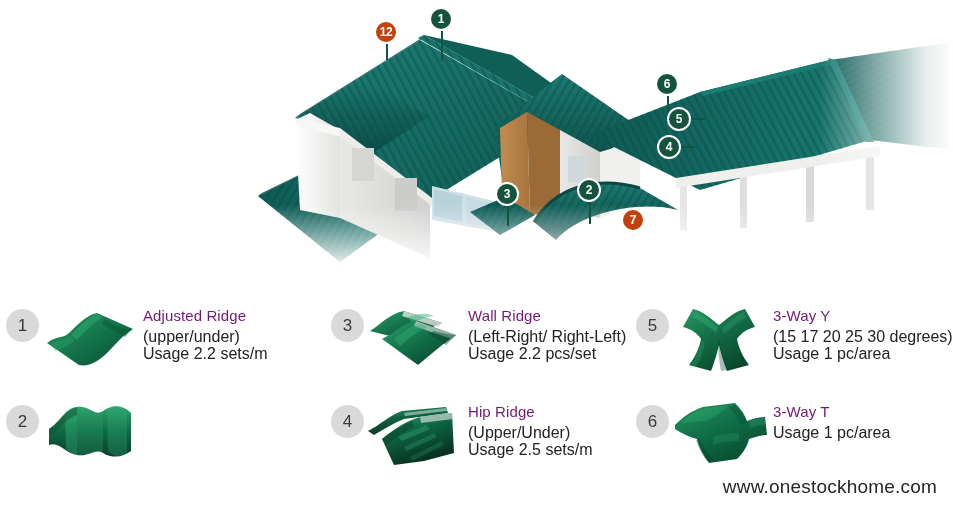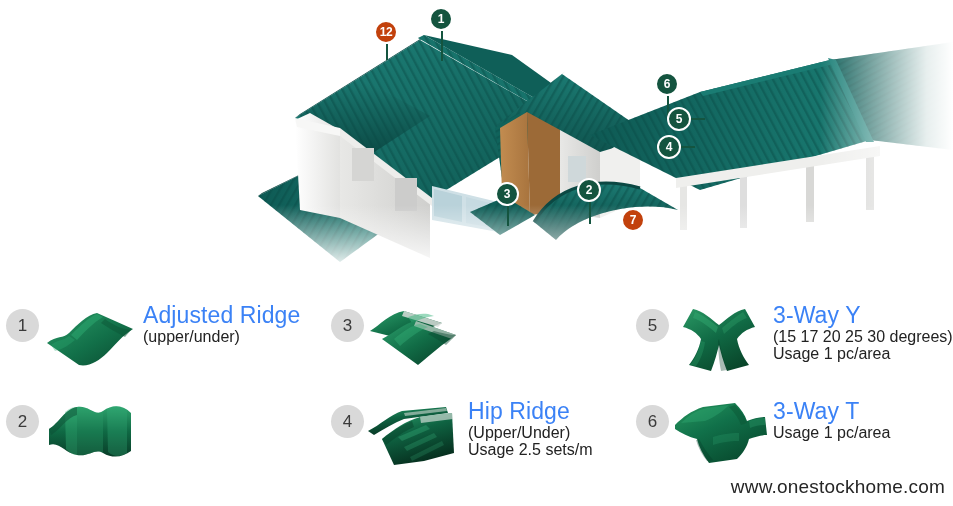--- a/index.html
+++ b/index.html
@@ -95,37 +95,37 @@
     width: 104px;
     height: 78px;
     min-width: 104px;
     position: relative;
   }
   .prod-img svg { position: absolute; left: 0; top: 0; }
   .txt {
     padding-top: 4px;
   }
   .p-title {
-    font-size: 23px;
+    font-size: 15px;
     line-height: 25px;
-    color: #3b82f6;
+    color: #701a75;
     letter-spacing: 0.1px;
     white-space: nowrap;
   }
   .p-title.wrap { white-space: normal; width: 175px; }
   .p-sub {
     font-size: 16px;
     line-height: 17px;
     color: #222222;
     white-space: nowrap;
   }
 
   #site-url {
     position: absolute;
-    right: 8px;
+    right: 16px;
     bottom: 8px;
     font-size: 19px;
     color: #262626;
     letter-spacing: 0.2px;
   }
 </style>
 </head>
 <body>
 
 <div id="illustration">
@@ -321,20 +321,21 @@
         <path d="M8,44 C18,36 24,40 30,34 C38,26 48,16 58,14 L94,30 C84,36 76,46 68,54 C60,62 50,68 40,66 Z" fill="url(#p1a)"></path>
         <path d="M30,34 C38,26 48,16 58,14 L66,18 C56,22 46,32 38,40 Z" fill="#19insufficient" opacity="0"></path>
         <path d="M32,36 C42,26 50,18 58,15 L64,18 C54,24 46,32 38,41 Z" fill="#2ba86f" opacity="0.55"></path>
         <path d="M12,46 C20,40 24,42 30,37 L36,41 C30,46 24,50 16,52 Z" fill="#2ba86f" opacity="0.35"></path>
         <path d="M66,20 C74,26 82,30 92,31 L86,38 C78,34 70,29 62,24 Z" fill="#0c5536" opacity="0.5"></path>
       </svg>
     </div>
     <div class="txt">
       <div class="p-title">Adjusted Ridge</div>
       <div class="p-sub">(upper/under)</div>
+      <div class="p-sub">Usage 2.2 sets/m</div>
     </div>
   </div>
 
   <div class="legend-item" style="left:6px; top:110px;">
     <div class="badge">2</div>
     <div class="prod-img">
       <svg width="104" height="78" viewBox="0 0 104 78" xmlns="http://www.w3.org/2000/svg">
         <defs>
           <linearGradient id="p2a" x1="0" y1="0" x2="0" y2="1">
             <stop offset="0%" stop-color="#2ea36d"></stop>
@@ -365,20 +366,25 @@
 
         <path d="M6,32 C16,26 26,14 40,12 L78,24 C66,28 56,36 46,42 Z" fill="url(#p3a)"></path>
         <path d="M40,12 L78,24 L74,28 L38,17 Z" fill="#d8ddd9" opacity="0.85"></path>
         <path d="M44,18 C52,15 58,14 64,15 L70,17 C62,18 54,21 48,24 Z" fill="#37b37c" opacity="0.5"></path>
 
         <path d="M18,40 C30,34 40,24 52,22 L92,36 C80,44 66,56 54,66 Z" fill="url(#p3a)"></path>
         <path d="M52,22 L92,36 L88,40 L50,27 Z" fill="#c9d2cc" opacity="0.7"></path>
         <path d="M30,40 C40,32 48,26 56,25 L64,28 C54,32 44,40 36,47 Z" fill="#35b179" opacity="0.4"></path>
         <path d="M70,32 C78,34 86,36 92,36 L82,46 C76,42 70,38 64,35 Z" fill="#0a4a30" opacity="0.45"></path>
       </svg>
+    </div>
+    <div class="txt">
+      <div class="p-title">Wall Ridge</div>
+      <div class="p-sub">(Left-Right/ Right-Left)</div>
+      <div class="p-sub">Usage 2.2 pcs/set</div>
     </div>
   </div>
 
   <div class="legend-item" style="left:331px; top:110px;">
     <div class="badge">4</div>
     <div class="prod-img">
       <svg width="104" height="78" viewBox="0 0 104 78" xmlns="http://www.w3.org/2000/svg">
         <defs>
           <linearGradient id="p4a" x1="0" y1="0" x2="0.4" y2="1">
             <stop offset="0%" stop-color="#2b9f6b"></stop>

